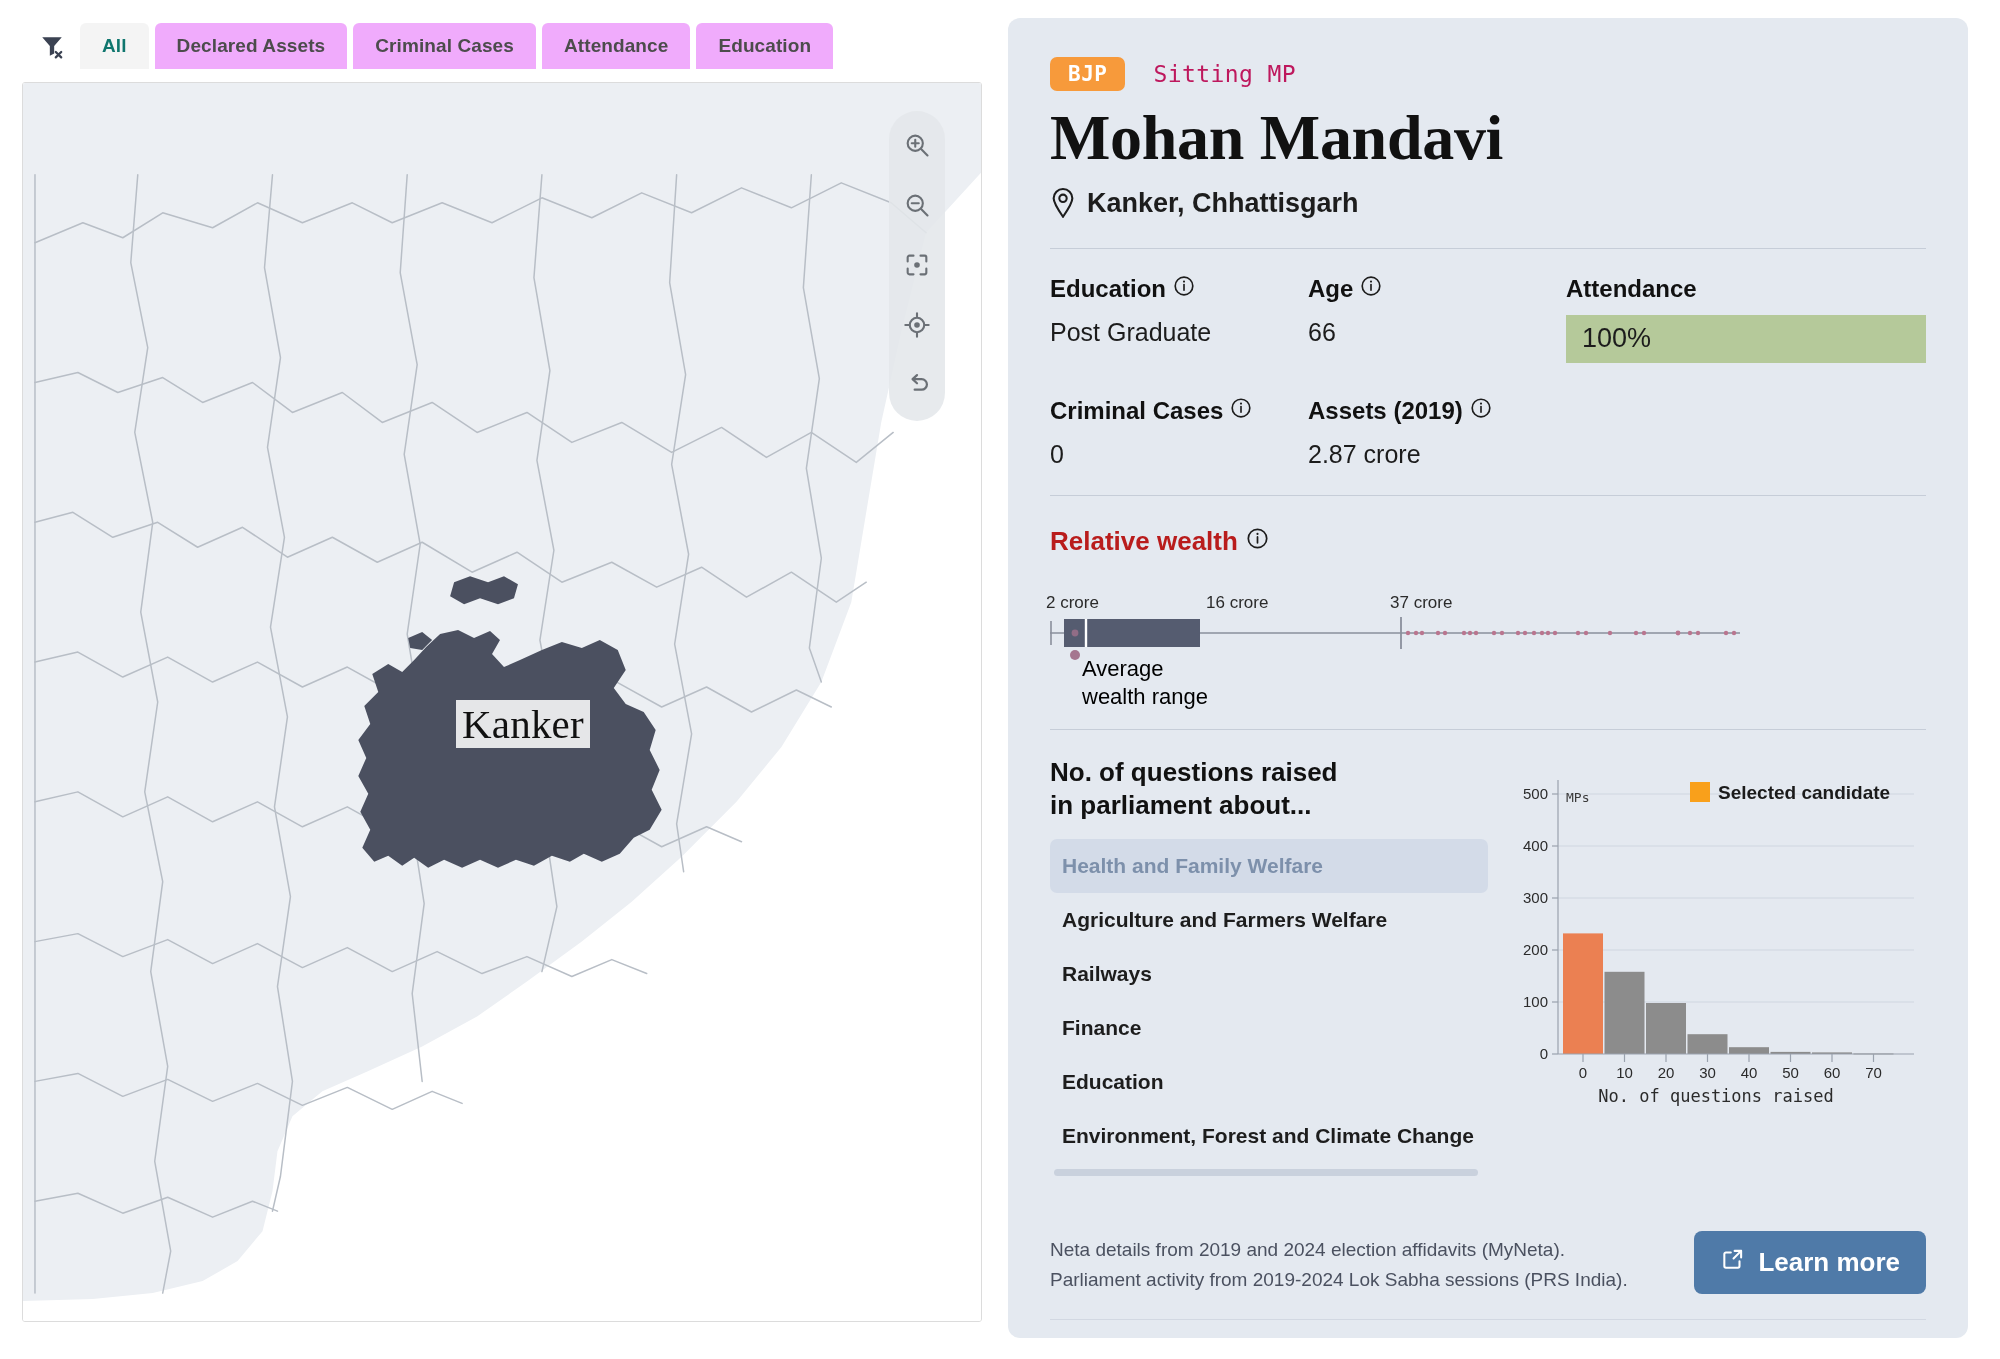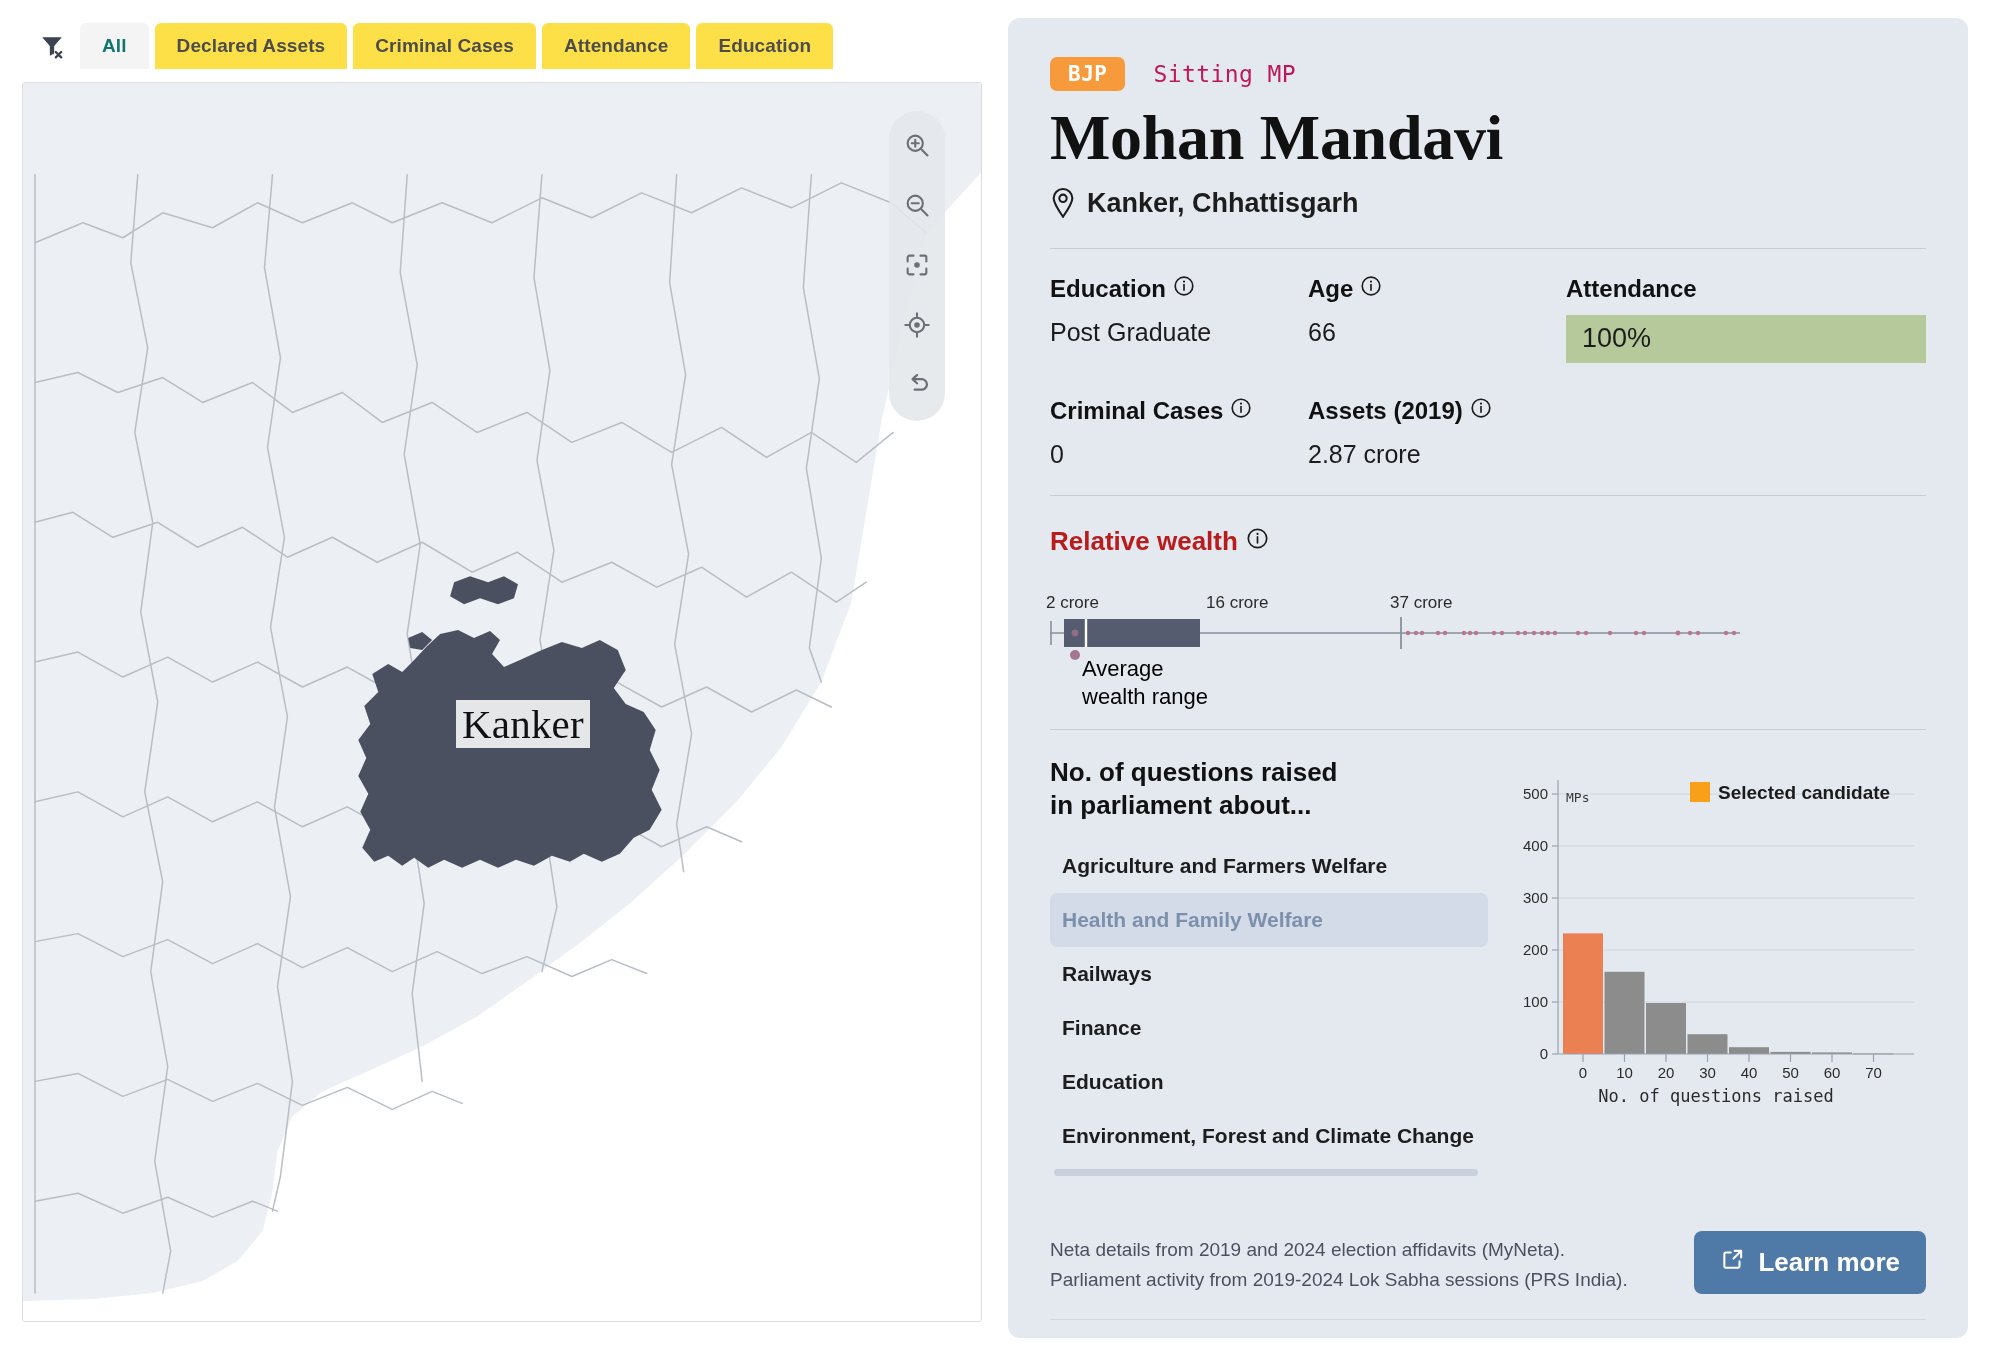--- a/index.html
+++ b/index.html
@@ -12,21 +12,21 @@
   .app { position: relative; width: 2000px; height: 1359px; display: flex; }
 
   
   .map-col { width: 1000px; height: 1359px; position: relative; padding: 18px 22px 20px 22px; }
 
   .filterbar { display: flex; align-items: center; gap: 6px; height: 56px; padding-left: 8px; }
   .filter-clear { width: 44px; height: 44px; display: flex; align-items: center; justify-content: center;
       cursor: pointer; }
   .tab {
     height: 46px; padding: 0 22px; display: flex; align-items: center; justify-content: center;
-    background: #fde047; border: none; border-radius: 6px 6px 0 0;
+    background: #f0abfc; border: none; border-radius: 6px 6px 0 0;
     color: #4c4c4c; font-size: 19px; font-weight: 600; letter-spacing: .1px;
     font-family: "Liberation Sans", sans-serif; cursor: pointer; white-space: nowrap;
   }
   .tab.is-active { background: #f4f4f4; color: #0f766e; }
 
   .map-frame {
     position: relative; margin-top: 8px;
     width: 960px; height: 1240px;
     background: #ffffff; border: 1px solid #dcdcdc; border-radius: 3px; overflow: hidden;
   }
@@ -389,22 +389,22 @@
 
       <div class="rule" style="margin-top:18px"></div>
 
       <div class="questions">
         <div class="q-left">
           <div class="q-title">
             <div>No. of questions raised</div>
             <div>in parliament about...</div>
           </div>
           <div class="q-list">
+            <div class="q-item is-selected">Health and Family Welfare</div>
             <div class="q-item">Agriculture and Farmers Welfare</div>
-            <div class="q-item is-selected">Health and Family Welfare</div>
             <div class="q-item">Railways</div>
             <div class="q-item">Finance</div>
             <div class="q-item">Education</div>
             <div class="q-item">Environment, Forest and Climate Change</div>
           </div>
           <div class="q-scroll"></div>
         </div>
 
         <div class="q-chart">
           <svg width="420" height="330" viewBox="0 0 420 330">

